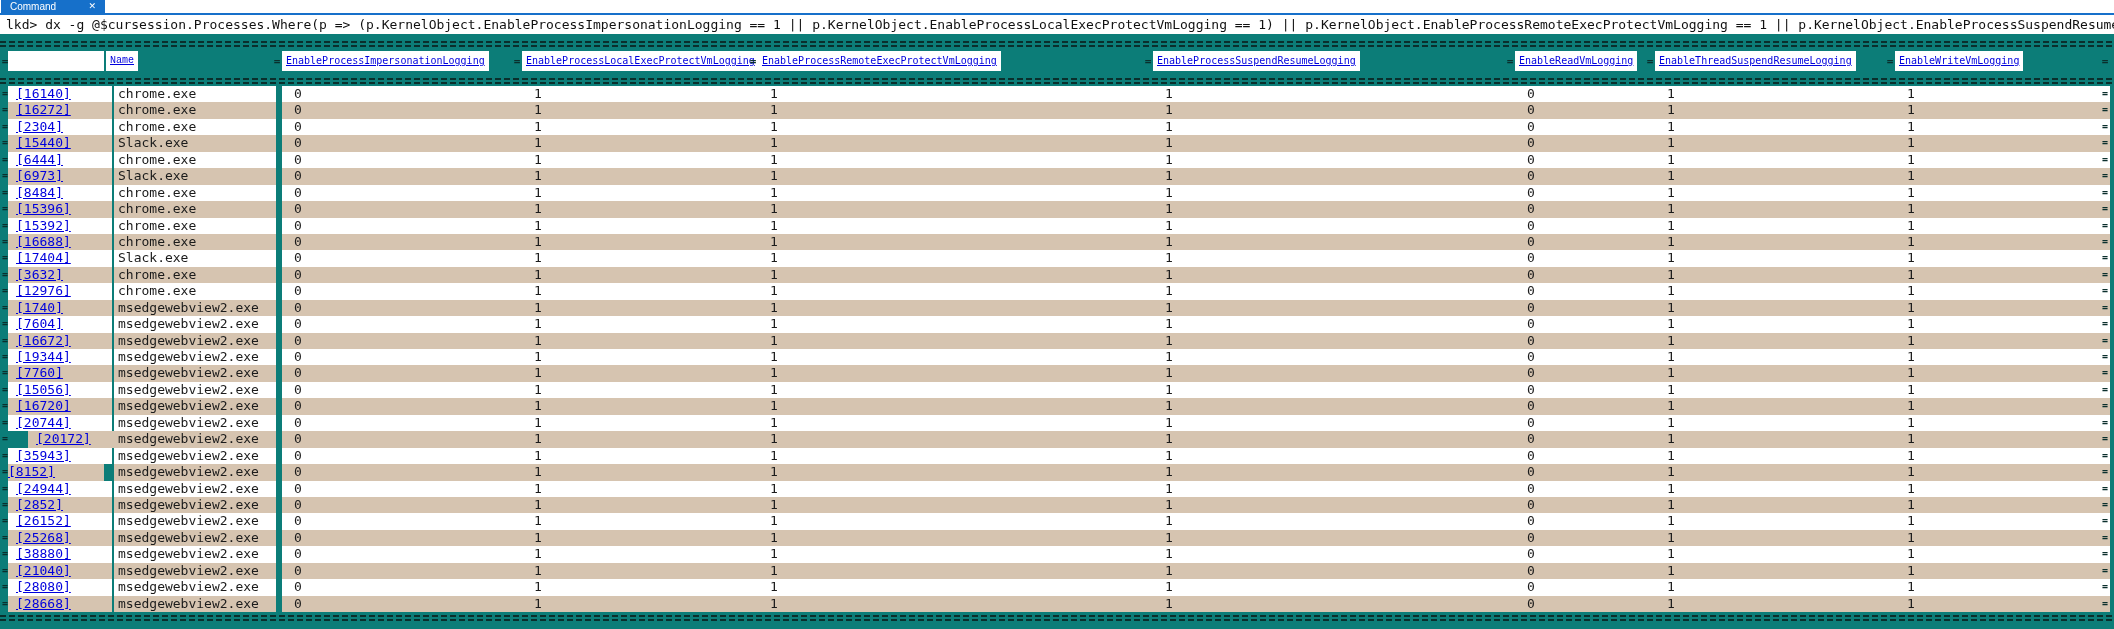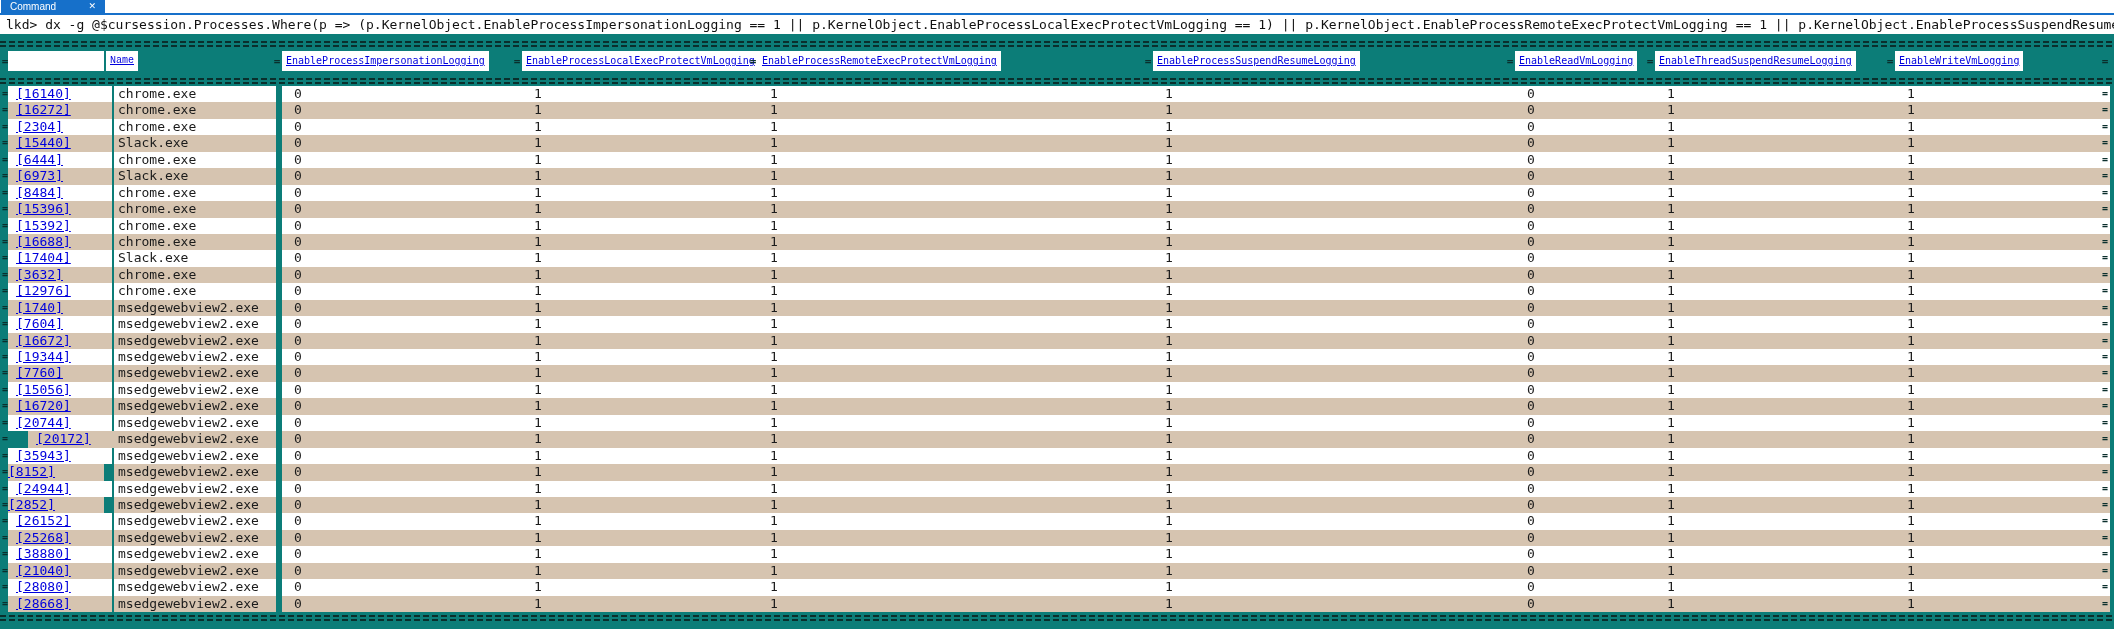--- a/index.html
+++ b/index.html
@@ -431,21 +431,21 @@
         <div class="cell" style="left: 522px; width: 226px; background: rgb(255, 255, 255); line-height: 16.4375px; padding-left: 12px;">1<span class="dash" style="line-height: 16.4375px;">-</span></div>
         <div class="cell" style="left: 758px; width: 385px; background: rgb(255, 255, 255); line-height: 16.4375px; padding-left: 12px;">1<span class="dash" style="line-height: 16.4375px;">-</span></div>
         <div class="cell" style="left: 1153px; width: 352px; background: rgb(255, 255, 255); line-height: 16.4375px; padding-left: 12px;">1<span class="dash" style="line-height: 16.4375px;">-</span></div>
         <div class="cell" style="left: 1515px; width: 130px; background: rgb(255, 255, 255); line-height: 16.4375px; padding-left: 12px;">0<span class="dash" style="line-height: 16.4375px;">-</span></div>
         <div class="cell" style="left: 1655px; width: 230px; background: rgb(255, 255, 255); line-height: 16.4375px; padding-left: 12px;">1<span class="dash" style="line-height: 16.4375px;">-</span></div>
         <div class="cell" style="left: 1895px; width: 203px; background: rgb(255, 255, 255); line-height: 16.4375px; padding-left: 12px;">1<span class="dash" style="line-height: 16.4375px;">-</span></div>
         <span class="redge" style="left: -2px; line-height: 16.4375px;">=</span>
         <span class="redge" style="left: 2098px; line-height: 16.4375px;">=</span>
       </div>
       <div class="row" style="height: 16.4375px;">
-        <div class="cell" style="left: 8px; width: 96px; background: var(--tan); line-height: 16.4375px; "><a>[2852]</a></div>
+        <div class="cell" style="left: 8px; width: 96px; background: var(--tan); line-height: 16.4375px; padding-left: 8px;"><a>[2852]</a></div>
         <div class="cell" style="left: 114px; width: 158px; background: var(--tan); line-height: 16.4375px; padding-left: 4px;">msedgewebview2.exe<span class="dash" style="line-height: 16.4375px;">-</span></div>
         <div class="cell" style="left: 282px; width: 230px; background: var(--tan); line-height: 16.4375px; padding-left: 12px;">0<span class="dash" style="line-height: 16.4375px;">-</span></div>
         <div class="cell" style="left: 522px; width: 226px; background: var(--tan); line-height: 16.4375px; padding-left: 12px;">1<span class="dash" style="line-height: 16.4375px;">-</span></div>
         <div class="cell" style="left: 758px; width: 385px; background: var(--tan); line-height: 16.4375px; padding-left: 12px;">1<span class="dash" style="line-height: 16.4375px;">-</span></div>
         <div class="cell" style="left: 1153px; width: 352px; background: var(--tan); line-height: 16.4375px; padding-left: 12px;">1<span class="dash" style="line-height: 16.4375px;">-</span></div>
         <div class="cell" style="left: 1515px; width: 130px; background: var(--tan); line-height: 16.4375px; padding-left: 12px;">0<span class="dash" style="line-height: 16.4375px;">-</span></div>
         <div class="cell" style="left: 1655px; width: 230px; background: var(--tan); line-height: 16.4375px; padding-left: 12px;">1<span class="dash" style="line-height: 16.4375px;">-</span></div>
         <div class="cell" style="left: 1895px; width: 203px; background: var(--tan); line-height: 16.4375px; padding-left: 12px;">1<span class="dash" style="line-height: 16.4375px;">-</span></div>
         <span class="redge" style="left: -2px; line-height: 16.4375px;">=</span>
         <span class="redge" style="left: 2098px; line-height: 16.4375px;">=</span>

